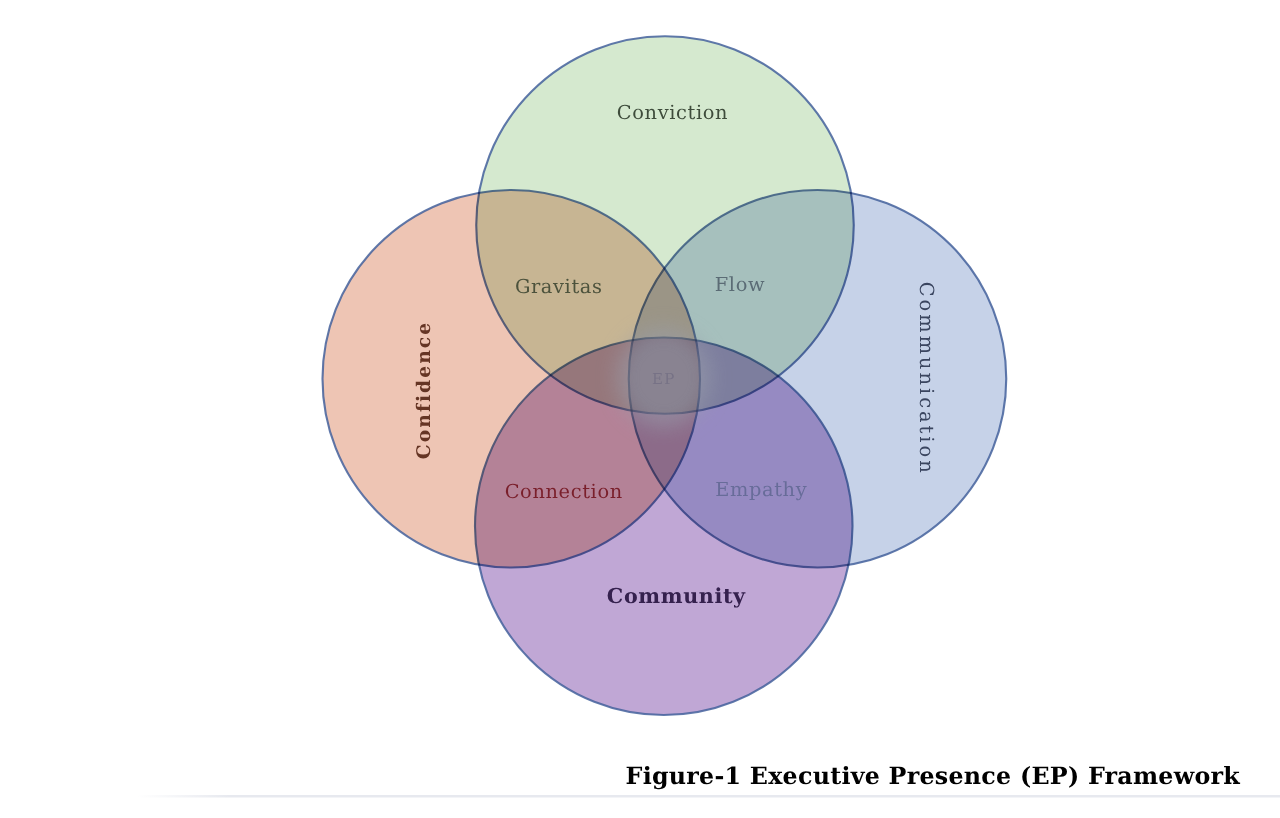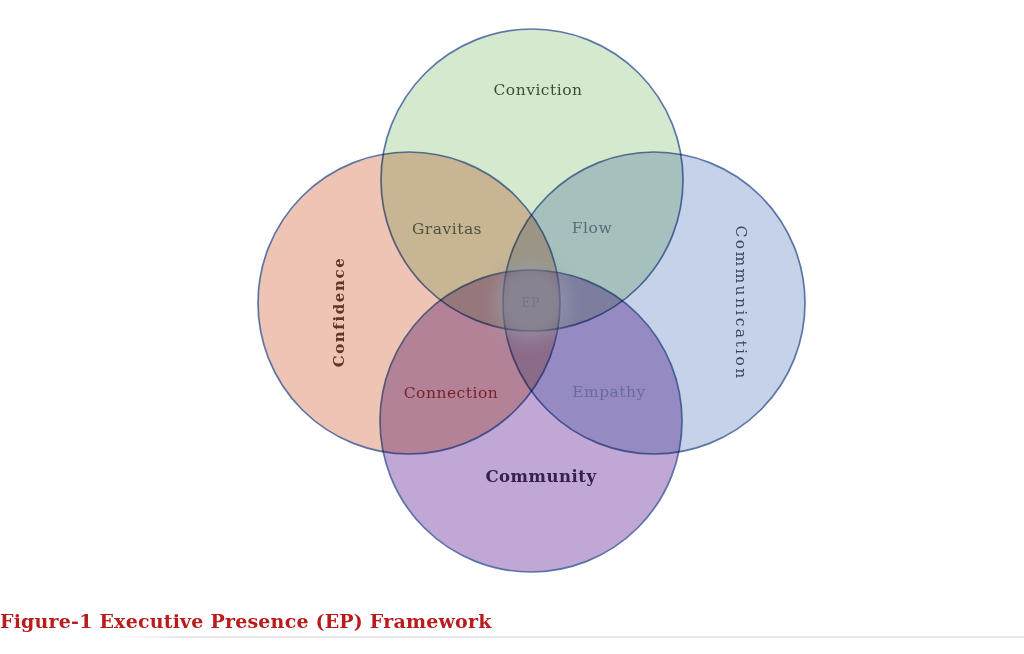--- a/index.html
+++ b/index.html
@@ -45,24 +45,24 @@
   .lbl-community     { fill: #35214e; font-weight: bold; font-size: 16.5px; }
   .lbl-ep            { fill: #5f5c77; opacity: 0.42; font-size: 12px; letter-spacing: 1px; }
   .center-patch {
     opacity: 0.55;
   }
   .caption {
     position: absolute;
     top: 610px;
     left: 0;
     width: 992px;
-    text-align: left;
+    text-align: right;
     font-size: 19px;
     font-weight: bold;
-    color: #b91c1c;
+    color: #000000;
     letter-spacing: 0.2px;
   }
   .page-rule {
     position: absolute;
     top: 636px;
     left: 110px;
     right: 0;
     height: 2px;
     background: linear-gradient(to right, rgba(228,230,236,0), #e7e9ef 8%, #e7e9ef);
   }

